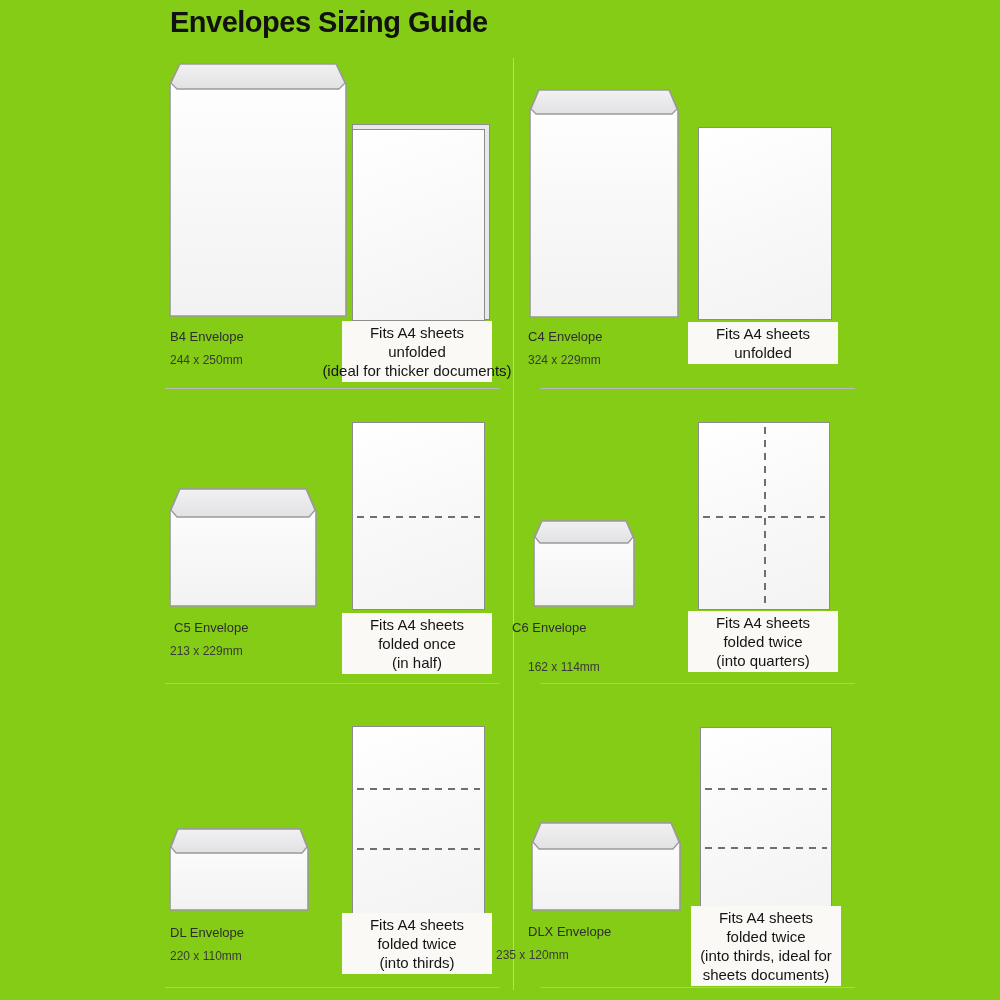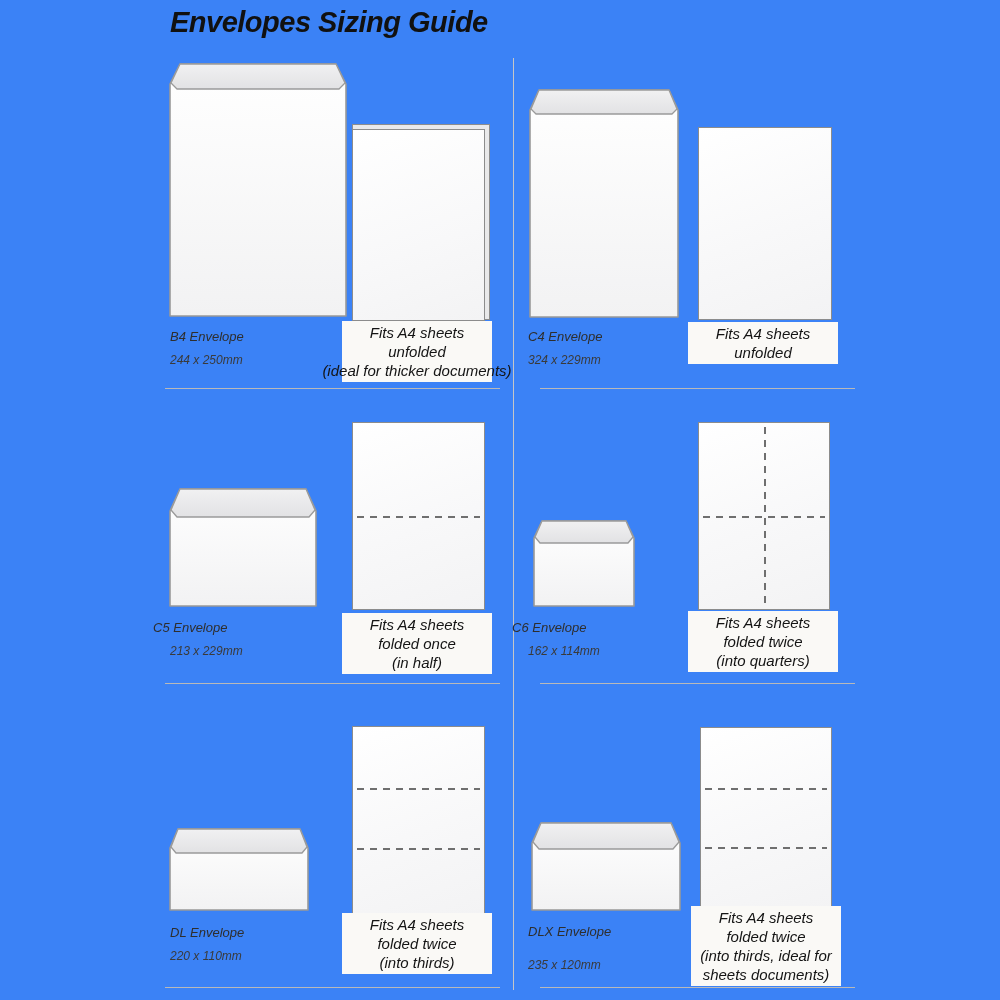--- a/index.html
+++ b/index.html
@@ -1,18 +1,18 @@
 <!DOCTYPE html>
 <html><head>
 <meta charset="utf-8">
 <style>
   html,body { margin:0; padding:0; background:#ffffff; }
   .canvas {
-    position:relative; width:1000px; height:1000px; background:#3b82f6;
-    font-family:"Liberation Sans", sans-serif; color:#222; overflow:hidden;font-style:italic;
+    position:relative; width:1000px; height:1000px; background:#84cc16;
+    font-family:"Liberation Sans", sans-serif; color:#222; overflow:hidden;
   }
   .page-title {
     position:absolute; left:170px; top:6px;
     font-size:29px; font-weight:700; color:#111; letter-spacing:-0.5px;
   }
   
   .vdivider { position:absolute; width:1px; background:#c6c6c6; }
   .hdivider { position:absolute; height:1px; background:#b9b9b9; }
 
   
@@ -111,38 +111,38 @@
     <div>unfolded</div>
   </div>
 
   <svg class="env" style="left:168px; top:487px;" width="150" height="121" viewBox="0 0 150 121">
     <polygon points="12,2 138,2 148,24 148,119 2,119 2,24" fill="url(#envBody)" stroke="#999" stroke-width="1.6" stroke-linejoin="round"></polygon>
     <polygon points="12,2 138,2 147,23 141,30 9,30 3,23" fill="url(#envFlap)" stroke="#9a9a9a" stroke-width="1.3" stroke-linejoin="round"></polygon>
   </svg>
   <div class="paper" style="left:352px; top:422px; width:131px; height:186px;">
     <div class="foldline-h" style="top:50%;"></div>
   </div>
-  <div class="env-name" style="left:153px; top:620px;">C5 Envelope</div>
+  <div class="env-name" style="left:174px; top:620px;">C5 Envelope</div>
   <div class="env-size" style="left:170px; top:644px;">213 x 229mm</div>
   <div class="caption" style="left:342px; top:613px;">
     <div>Fits A4 sheets</div>
     <div>folded once</div>
     <div>(in half)</div>
   </div>
 
   <svg class="env" style="left:532px; top:519px;" width="104" height="89" viewBox="0 0 104 89">
     <polygon points="10,2 94,2 102,19 102,87 2,87 2,19" fill="url(#envBody)" stroke="#999" stroke-width="1.6" stroke-linejoin="round"></polygon>
     <polygon points="10,2 94,2 101,18 96,24 8,24 3,18" fill="url(#envFlap)" stroke="#9a9a9a" stroke-width="1.3" stroke-linejoin="round"></polygon>
   </svg>
   <div class="paper" style="left:698px; top:422px; width:130px; height:186px;">
     <div class="foldline-h" style="top:50%;"></div>
     <div class="foldline-v" style="left:50%;"></div>
   </div>
   <div class="env-name" style="left:512px; top:620px;">C6 Envelope</div>
-  <div class="env-size" style="left:528px; top:644px;">162 x 114mm</div>
+  <div class="env-size" style="left:528px; top:660px;">162 x 114mm</div>
   <div class="caption" style="left:688px; top:611px;">
     <div>Fits A4 sheets</div>
     <div>folded twice</div>
     <div>(into quarters)</div>
   </div>
 
   <svg class="env" style="left:168px; top:827px;" width="142" height="85" viewBox="0 0 142 85">
     <polygon points="10,2 132,2 140,21 140,83 2,83 2,21" fill="url(#envBody)" stroke="#999" stroke-width="1.6" stroke-linejoin="round"></polygon>
     <polygon points="10,2 132,2 139,20 134,26 8,26 3,20" fill="url(#envFlap)" stroke="#9a9a9a" stroke-width="1.3" stroke-linejoin="round"></polygon>
   </svg>
@@ -160,21 +160,21 @@
 
   <svg class="env" style="left:530px; top:821px;" width="152" height="91" viewBox="0 0 152 91">
     <polygon points="11,2 141,2 150,22 150,89 2,89 2,22" fill="url(#envBody)" stroke="#999" stroke-width="1.6" stroke-linejoin="round"></polygon>
     <polygon points="11,2 141,2 149,21 143,28 9,28 3,21" fill="url(#envFlap)" stroke="#9a9a9a" stroke-width="1.3" stroke-linejoin="round"></polygon>
   </svg>
   <div class="paper" style="left:700px; top:727px; width:130px; height:183px;">
     <div class="foldline-h" style="top:33%;"></div>
     <div class="foldline-h" style="top:65%;"></div>
   </div>
   <div class="env-name" style="left:528px; top:924px;">DLX Envelope</div>
-  <div class="env-size" style="left:528px; top:948px;margin-top:10px;">235 x 120mm</div>
+  <div class="env-size" style="left:496px; top:948px;">235 x 120mm</div>
   <div class="caption" style="left:691px; top:906px;">
     <div>Fits A4 sheets</div>
     <div>folded twice</div>
     <div>(into thirds, ideal for</div>
     <div>sheets documents)</div>
   </div>
 
 </div>
 
 </body></html>

